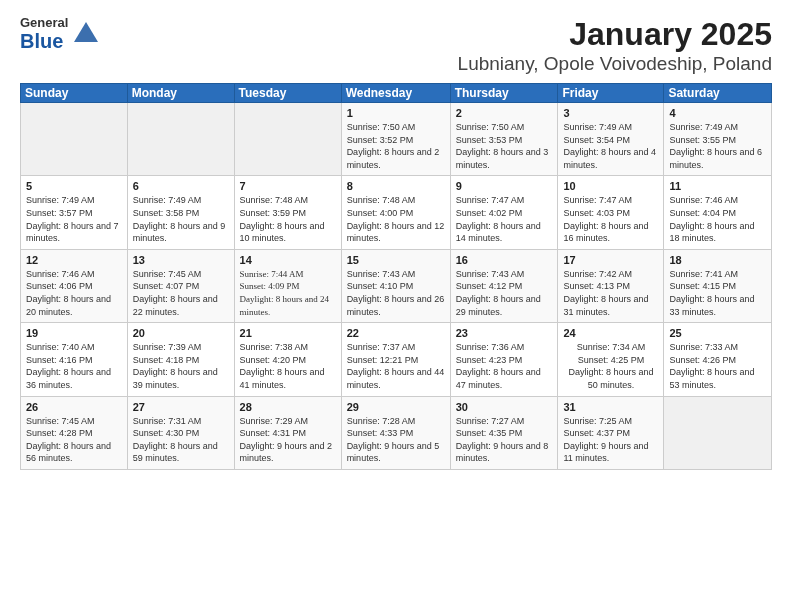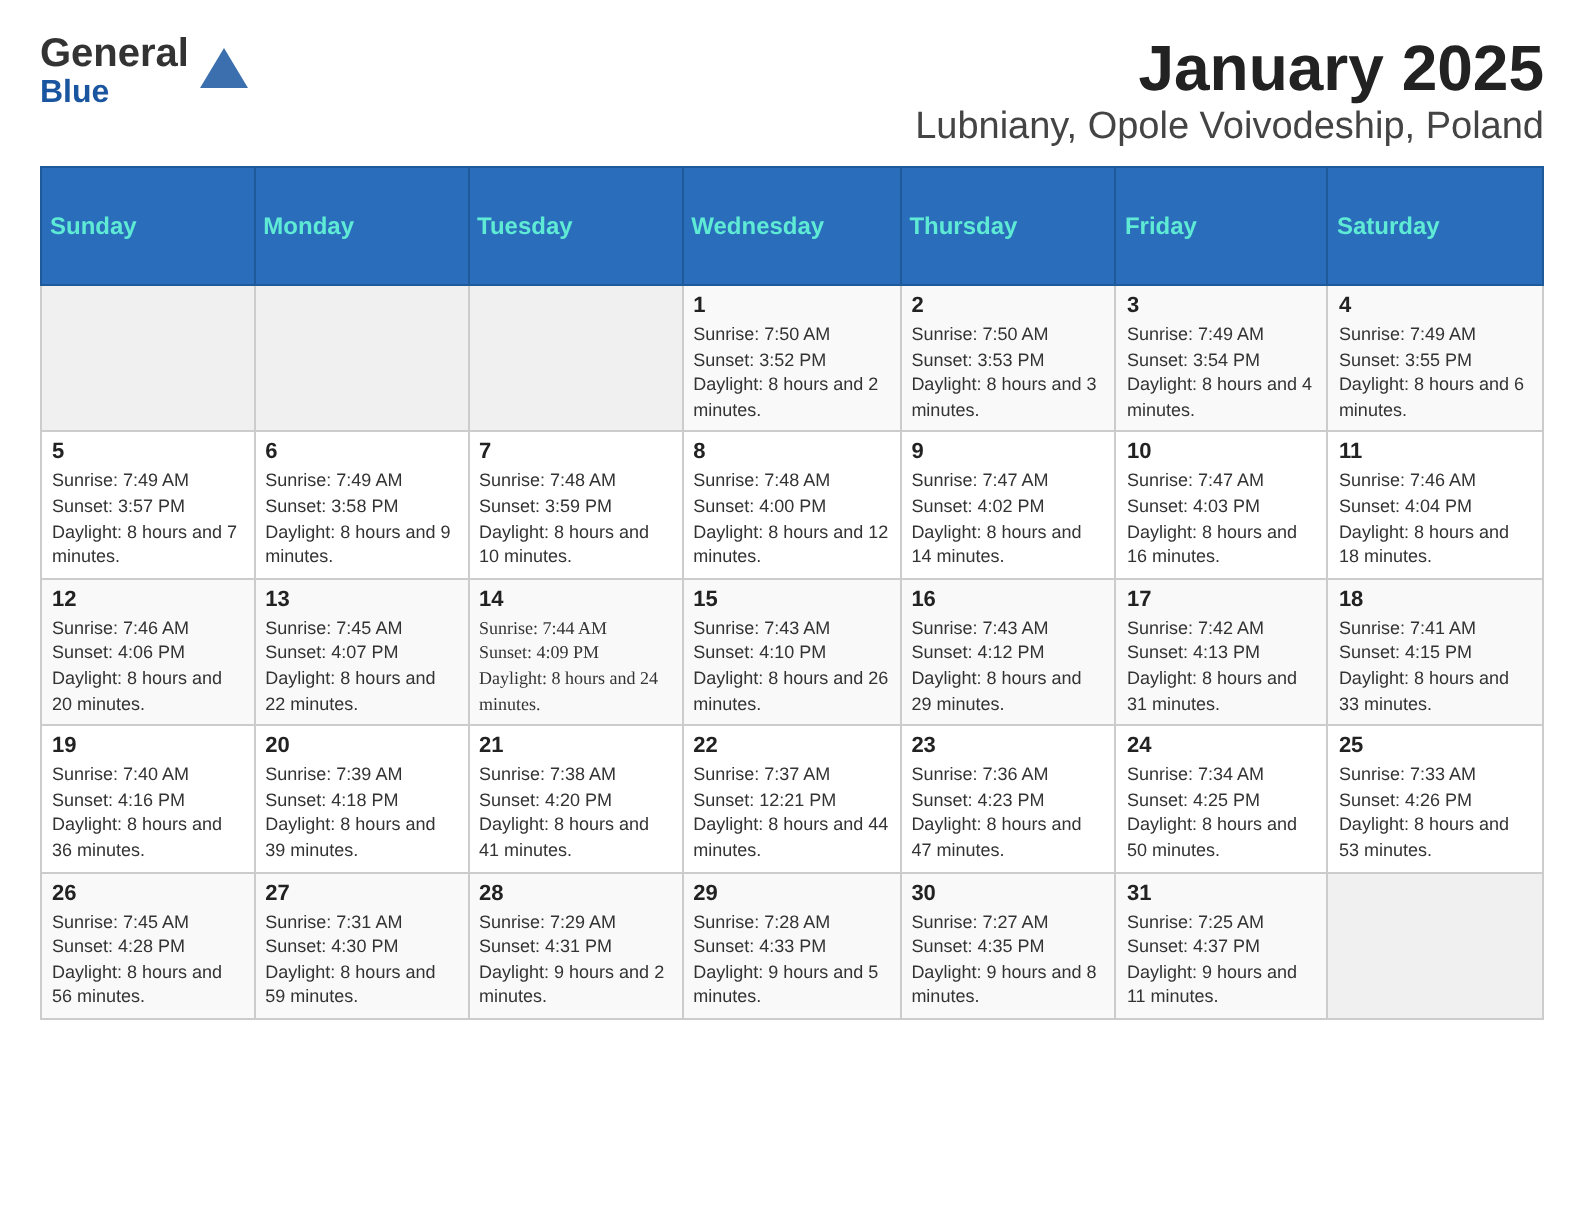--- a/index.html
+++ b/index.html
@@ -20,26 +20,26 @@
       display: flex;
       align-items: center;
       gap: 2px;
     }
     .logo-text {
       display: flex;
       flex-direction: column;
       line-height: 1.1;
     }
     .logo-general {
+      font-size: 13px;
+      font-weight: bold;
+      color: #333;
+    }
+    .logo-blue {
       font-size: 20px;
-      font-weight: bold;
-      color: #333;
-    }
-    .logo-blue {
-      font-size: 16px;
       font-weight: bold;
       color: #1a56a0;
     }
     .logo-icon {
       width: 28px;
       height: 28px;
       margin-left: 2px;
     }
     .title-block {
       text-align: right;
@@ -52,24 +52,24 @@
     .location-title {
       font-size: 19px;
       color: #444;
     }
     table {
       width: 100%;
       border-collapse: collapse;
     }
     thead tr th {
       background: #2a6ebb;
-      color: #5eead4;
+      color: #ffffff;
       font-size: 12px;
       font-weight: bold;
-      padding: 22px 4px;
+      padding: 2px 4px;
       text-align: left;
       border: 1px solid #1e5a9a;
     }
     tbody tr td {
       vertical-align: top;
       border: 1px solid #ccc;
       padding: 4px 5px;
       font-size: 9.5px;
       color: #222;
       width: 113px;
@@ -269,21 +269,21 @@
 Daylight: 8 hours and 44 minutes.</div>
         </td>
         <td>
           <span class="day-number">23</span>
           <div class="day-info" style="white-space: pre-line;">Sunrise: 7:36 AM
 Sunset: 4:23 PM
 Daylight: 8 hours and 47 minutes.</div>
         </td>
         <td>
           <span class="day-number">24</span>
-          <div class="day-info" style="white-space: pre-line;">Sunrise: 7:34 AM
+          <div class="day-info" style="white-space: pre-line; text-align: center;">Sunrise: 7:34 AM
 Sunset: 4:25 PM
 Daylight: 8 hours and 50 minutes.</div>
         </td>
         <td>
           <span class="day-number">25</span>
           <div class="day-info" style="white-space: pre-line;">Sunrise: 7:33 AM
 Sunset: 4:26 PM
 Daylight: 8 hours and 53 minutes.</div>
         </td>
       </tr>

